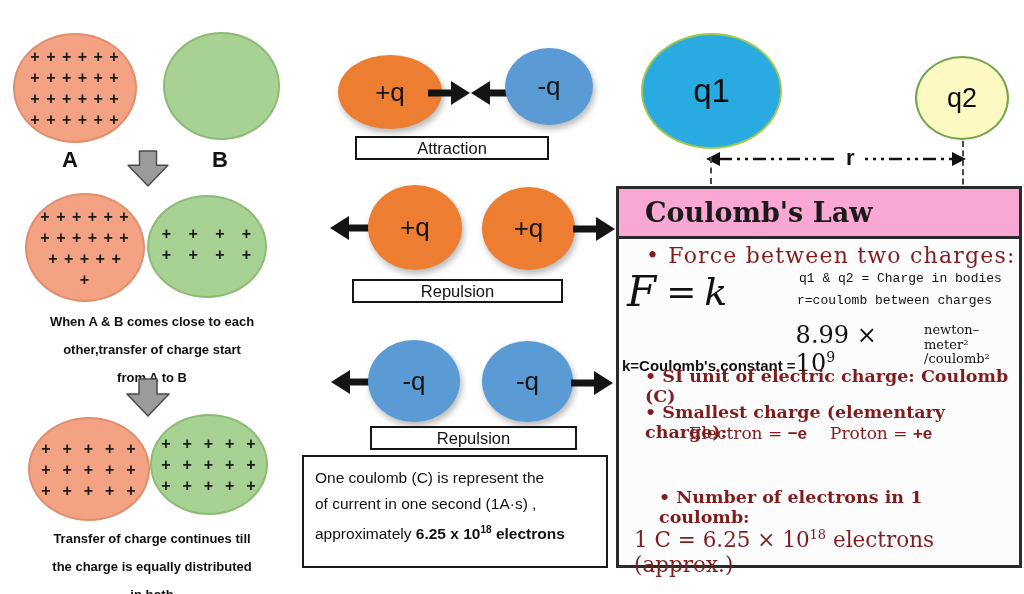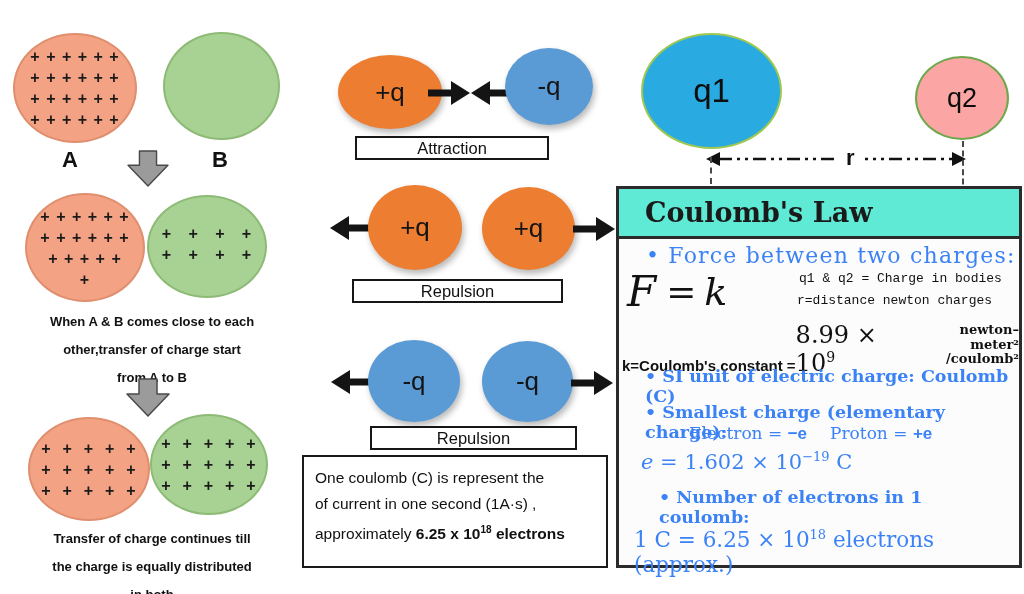--- a/index.html
+++ b/index.html
@@ -41,57 +41,57 @@
     background:#fff;border:2.5px solid #1a1a1a;padding:8px 11px;
     font-size:15.5px;line-height:26px;color:#111;
   }
   .note-box sup{font-size:10px;}
   
   .q-circle{
     position:absolute;border-radius:50%;display:flex;align-items:center;justify-content:center;
     box-sizing:border-box;color:#0d0d0d;
   }
   .q1{background:#29ABE2;border:2px solid #9FC850;font-size:33px;}
-  .q2{background:#fca5a5;border:2px solid #6FA84C;font-size:27px;}
+  .q2{background:#fef9c3;border:2px solid #6FA84C;font-size:27px;}
   .vdash{position:absolute;width:0;border-left:2px dashed #4a4a4a;}
   .r-label{
     position:absolute;left:836px;top:145px;background:#fff;padding:0 10px;
     font-weight:700;font-size:22px;color:#111;
   }
   
   .law-box{
     position:absolute;left:616px;top:186px;width:406px;height:382px;box-sizing:border-box;
     background:#fcfcfc;border:3px solid #2b2b2b;
   }
   .law-title-bar{
     position:absolute;left:0;top:0;width:100%;height:50px;box-sizing:border-box;
-    border-bottom:3px solid #2b2b2b;background:#5eead4;
+    border-bottom:3px solid #2b2b2b;background:#f9a8d4;
     display:flex;align-items:center;padding-left:26px;
   }
   .law-title{font-family:"DejaVu Serif",serif;font-weight:700;font-size:27px;color:#1a1a1a;}
-  .law-item{position:absolute;font-family:"DejaVu Serif",serif;color:#3b82f6;}
+  .law-item{position:absolute;font-family:"DejaVu Serif",serif;color:#7f1d1d;}
   .serif-bullet-lg{font-size:22px;letter-spacing:1.2px;}
   .serif-bullet{font-weight:700;font-size:17.5px;}
   .formula{position:absolute;display:flex;align-items:center;font-family:"DejaVu Serif",serif;color:#111;}
   .formula i{font-style:italic;}
   .f-F{font-size:42px;font-style:italic;}
   .f-eq{font-size:36px;margin:0 8px 0 10px;}
   .f-k{font-size:38px;font-style:italic;margin-right:4px;}
   .frac{display:inline-flex;flex-direction:column;align-items:center;font-size:21px;line-height:1.05;}
   .frac .fnum{border-bottom:2px solid #222;padding:0 3px 1px;}
   .frac sub{font-size:13px;}
   .frac sup{font-size:13px;}
   .defs{position:absolute;font-family:Liberation Mono, monospace;font-size:13px;color:#111;}
   .k-line{position:absolute;display:flex;align-items:center;color:#111;}
   .k-label{font-weight:700;font-size:15px;font-family:"Liberation Sans",sans-serif;white-space:pre;margin-top:32px;}
   .k-val{font-family:"DejaVu Serif",serif;font-size:24px;}
   .k-val sup{font-size:14px;}
   .k-units{
-    font-family:"DejaVu Serif",serif;font-weight:700;font-size:13px;line-height:1.15;
-    text-align:right;margin-left:6px;transform:translateY(-4px);display:inline-block;
+    font-family:"DejaVu Serif",serif;font-weight:400;font-size:13px;line-height:1.15;
+    text-align:left;margin-left:6px;transform:translateY(-4px);display:inline-block;
   }
   .k-units span{display:block;}
   .eq-serif{font-size:21px;}
   .eq-serif sup{font-size:13px;}
   .charge-def b{font-family:"Liberation Sans",sans-serif;font-weight:700;}
 </style>
 </head>
 <body>
 
 <div class="ellipse salmon" style="left:13px;top:33px;width:124px;height:110px;">
@@ -244,43 +244,40 @@
 
   <div class="law-item serif-bullet-lg" style="left:27px;top:54px;">• Force between two charges:</div>
 
   <div class="formula" style="left:8px;top:78px;">
     <span class="f-F">F</span>
     <span class="f-eq">=</span>
     <span class="f-k">k</span>
   </div>
 
   <div class="defs" style="left:180px;top:82px;">q1 &amp; q2 = Charge in bodies</div>
-  <div class="defs" style="left:178px;top:104px;">r=distance newton charges</div>
+  <div class="defs" style="left:178px;top:104px;">r=coulomb between charges</div>
 
   <div class="k-line" style="left:3px;top:132px;">
     <span class="k-label">k=Coulomb's constant =</span>
     <span class="k-val"><span>8.99 × 10</span><sup>9</sup></span>
     <span class="k-units">
       <span>newton–meter²</span>
       <span>/coulomb²</span>
     </span>
   </div>
 
   <div class="law-item serif-bullet" style="left:26px;top:177px;">• SI unit of electric charge: Coulomb (C)</div>
   <div class="law-item serif-bullet" style="left:26px;top:213px;">• Smallest charge (elementary charge):</div>
 
   <div class="law-item charge-def" style="left:70px;top:234px;font-size:17px;">
     <span>Electron = </span><b>−e</b>
   </div>
   <div class="law-item charge-def" style="left:211px;top:234px;font-size:17px;text-align:center;">
     <span>Proton = </span><b>+e</b>
   </div>
 
-  <div class="law-item eq-serif" style="left:22px;top:260px;">
-    <i>e</i><span> = 1.602 × 10</span><sup>−19</sup><span> C</span>
-  </div>
 
   <div class="law-item serif-bullet" style="left:40px;top:298px;">• Number of electrons in 1 coulomb:</div>
 
   <div class="law-item eq-serif" style="left:15px;top:338px;font-size:21.5px;">
     <span>1 C = 6.25 × 10</span><sup>18</sup><span> electrons (approx.)</span>
   </div>
 </div>
 
 </body></html>

